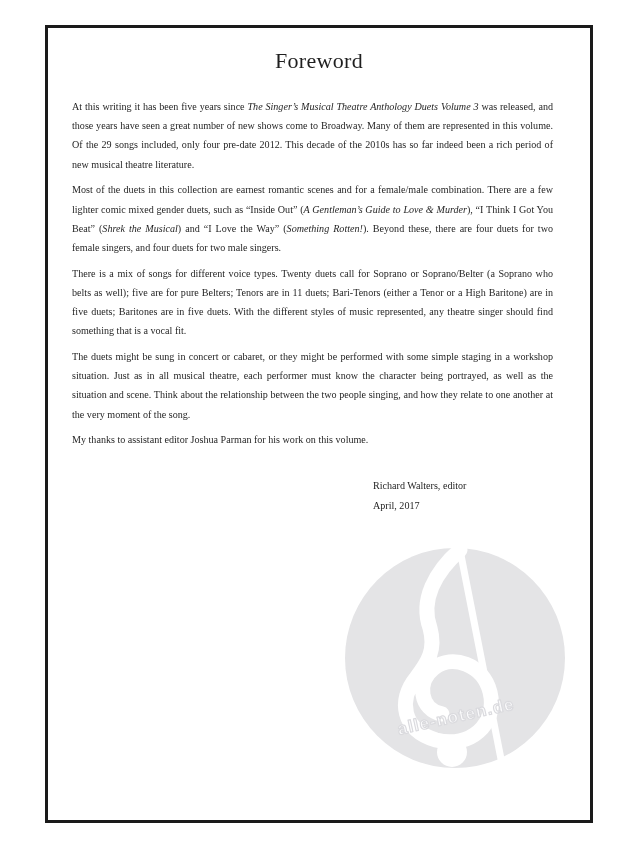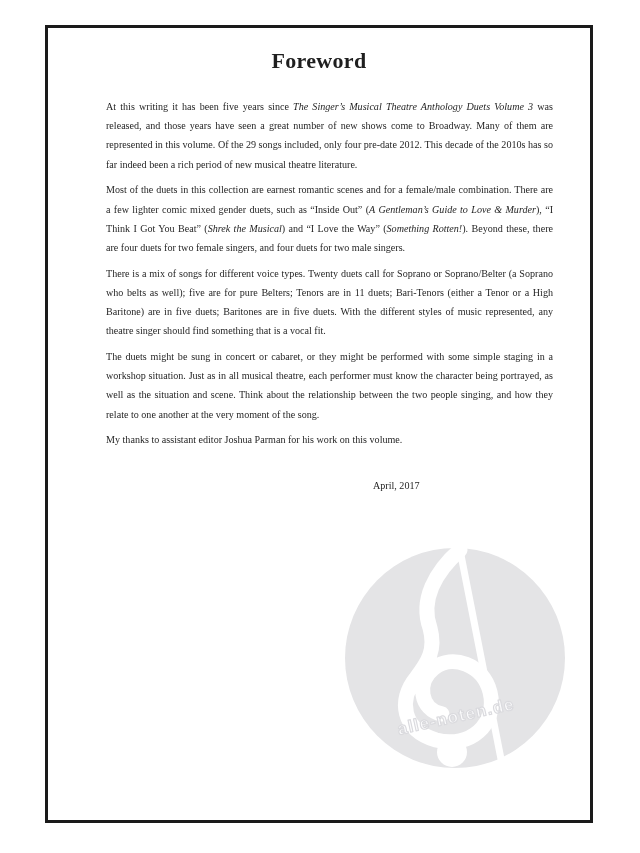--- a/index.html
+++ b/index.html
@@ -22,26 +22,26 @@
     height: 798px;
     box-sizing: border-box;
     border: 3px solid var(--border, #1a1a1a);
     background: var(--page-background, #ffffff);
   }
   .page-title {
     margin: 20px 0 0 0;
     text-align: center;
     font-size: 22px;
     line-height: 26px;
-    font-weight: bold;
+    font-weight: normal;
     letter-spacing: 0.3px;
     color: var(--body-text, #1c1c1c);
   }
   .paragraphs {
-    margin: 23px 37px 0 58px; 
+    margin: 23px 37px 0 24px; 
   }
   .paragraphs p {
     margin: 0 0 6.5px 0;
     font-size: 10.1px;
     line-height: 19.2px;
     text-align: justify;
     color: var(--body-text, #1f1f1f);
   }
   .paragraphs .italic { font-style: italic; }
   .signature {
@@ -101,20 +101,21 @@
 
   <div class="paragraphs">
       <p><span>At this writing it has been five years since </span><span class="italic">The Singer’s Musical Theatre Anthology Duets Volume 3</span><span> was released, and those years have seen a great number of new shows come to Broadway. Many of them are represented in this volume. Of the 29 songs included, only four pre-date 2012. This decade of the 2010s has so far indeed been a rich period of new musical theatre literature.</span></p>
       <p><span>Most of the duets in this collection are earnest romantic scenes and for a female/male combination. There are a few lighter comic mixed gender duets, such as “Inside Out” (</span><span class="italic">A Gentleman’s Guide to Love &amp; Murder</span><span>), “I Think I Got You Beat” (</span><span class="italic">Shrek the Musical</span><span>) and “I Love the Way” (</span><span class="italic">Something Rotten!</span><span>). Beyond these, there are four duets for two female singers, and four duets for two male singers.</span></p>
       <p><span>There is a mix of songs for different voice types. Twenty duets call for Soprano or Soprano/Belter (a Soprano who belts as well); five are for pure Belters; Tenors are in 11 duets; Bari-Tenors (either a Tenor or a High Baritone) are in five duets; Baritones are in five duets. With the different styles of music represented, any theatre singer should find something that is a vocal fit.</span></p>
       <p><span>The duets might be sung in concert or cabaret, or they might be performed with some simple staging in a workshop situation. Just as in all musical theatre, each performer must know the character being portrayed, as well as the situation and scene. Think about the relationship between the two people singing, and how they relate to one another at the very moment of the song.</span></p>
       <p><span>My thanks to assistant editor Joshua Parman for his work on this volume.</span></p>
     </div>
 
   <div class="signature">
+    <div>Richard Walters, editor</div>
     <div>April, 2017</div>
   </div>
 
   <div class="watermark">
     <div class="wm-circle"></div>
     <svg class="wm-clef" viewBox="0 0 240 250" xmlns="http://www.w3.org/2000/svg" aria-hidden="true">
       <path d="M 120,10 C 95,32 80,60 90,88 C 96,110 88,122 76,138 C 58,160 62,190 96,200 C 130,209 158,184 150,152 C 143,124 112,114 94,128 C 76,142 80,170 102,174" fill="none" stroke="#ffffff" stroke-width="15" stroke-linecap="round"></path>
       <path d="M 120,10 L 161,219" fill="none" stroke="#ffffff" stroke-width="7" stroke-linecap="round"></path>
       <circle cx="112" cy="212" r="15" fill="#ffffff"></circle>
     </svg>

